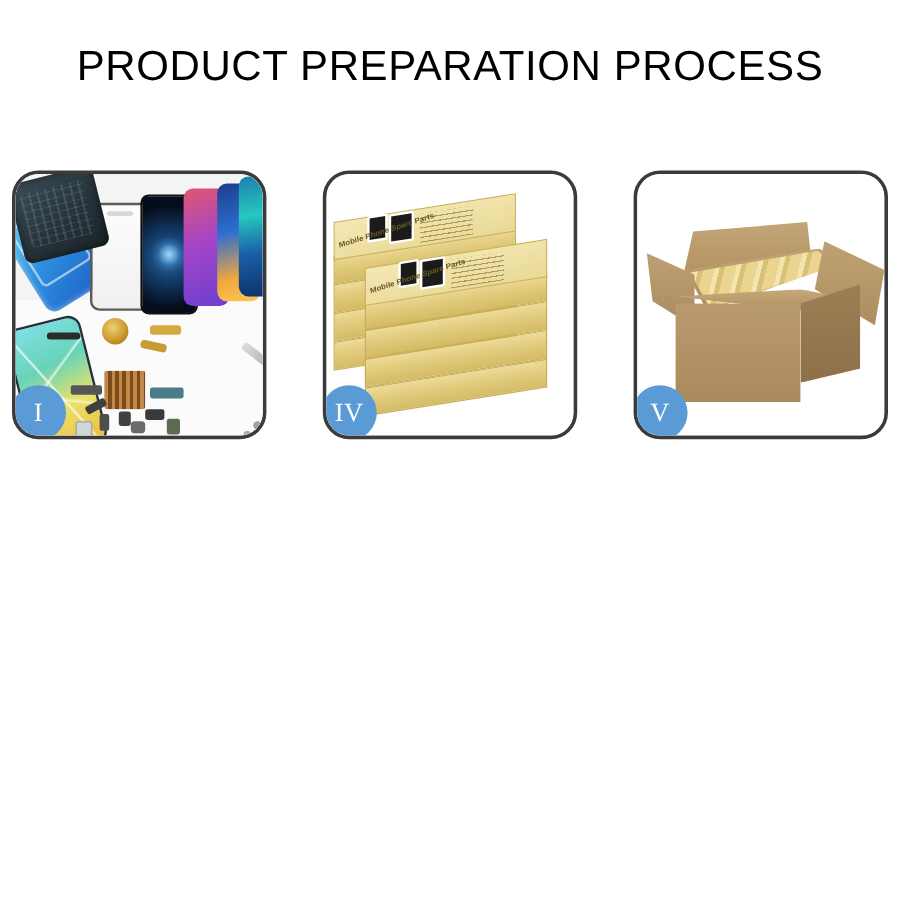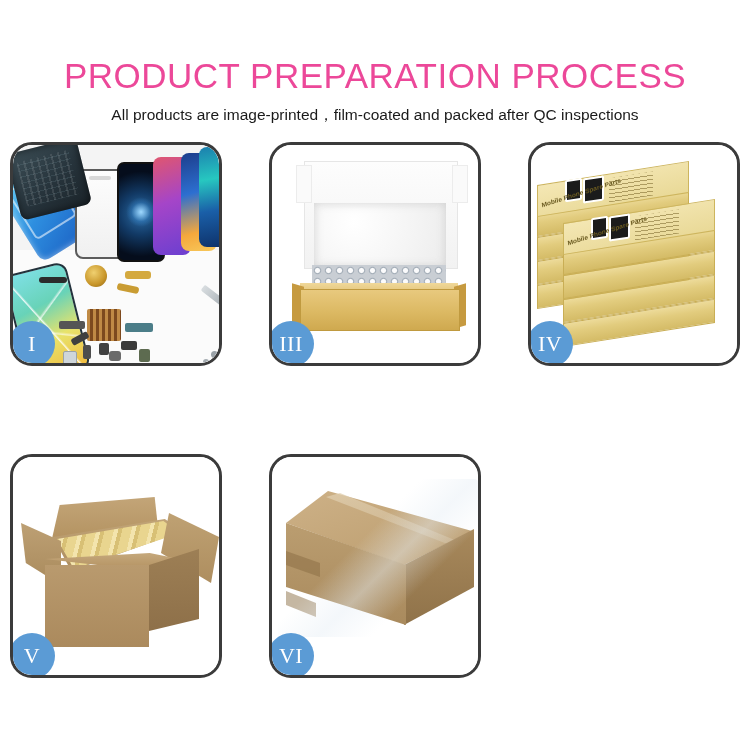--- a/index.html
+++ b/index.html
@@ -17,26 +17,26 @@
 
   
   .header {
     position: absolute;
     left: 0; top: 0;
     width: 750px;
     text-align: center;
   }
   .title {
     margin: 0;
-    padding-top: 56px;
+    padding-top: 36px;
     font-size: 35px;
     line-height: 40px;
     font-weight: 400;
     letter-spacing: 0.5px;
-    color: #ec4899;
+    color: #000000;
     font-family: "Liberation Sans", sans-serif;
     white-space: nowrap;
   }
   .subtitle {
     margin: 0;
     padding-top: 9px;
     font-size: 15.5px;
     line-height: 20px;
     font-weight: 400;
     color: #1a1a1a;
@@ -383,21 +383,20 @@
     position:absolute; left:6px; top:22px; width:200px; height:158px;
     background: linear-gradient(135deg, rgba(255,255,255,.0) 40%, rgba(230,238,245,.45) 55%, rgba(255,255,255,0) 70%);
     border-radius: 4px;
   }
 </style>
 </head>
 <body>
 
 <div class="header">
   <h1 class="title">PRODUCT PREPARATION PROCESS</h1>
-  <p class="subtitle">All products are image-printed，film-coated and packed after QC inspections</p>
 </div>
 
 <div class="grid">
 
   <div class="panel">
     <div class="panel-inner">
       <div class="p1-bg"></div>
       <div class="p1-bg2"></div>
       <div class="ph ph-flex"></div>
       <div class="ph ph-glass"></div>
@@ -423,35 +422,20 @@
       <div class="part p-sq6"></div>
       <div class="part p-tweezer"></div>
       <div class="part p-screw1"></div>
 
       <div class="part p-screw3"></div>
     </div>
     <div class="badge">I</div>
   </div>
 
 
-  <div class="panel">
-    <div class="panel-inner">
-      <div class="p3-bg"></div>
-      <div class="p3-lid"></div>
-      <div class="p3-lid-tab-l"></div>
-      <div class="p3-lid-tab-r"></div>
-      <div class="p3-foam"></div>
-      <div class="p3-bubble"></div>
-      <div class="p3-rim"></div>
-      <div class="p3-side-l"></div>
-      <div class="p3-side-r"></div>
-      <div class="p3-front"></div>
-    </div>
-    <div class="badge">III</div>
-  </div>
 
   <div class="panel">
     <div class="panel-inner">
       <div class="p4-bg"></div>
       <div class="stack">
 
         <div class="sbox" style="left:0px; top:28px;"></div>
         <div class="sbox" style="left:0px; top:52px;"></div>
         <div class="sbox" style="left:0px; top:76px;"></div>
         <div class="sbox" style="left:0px; top:100px;"></div>
@@ -483,27 +467,14 @@
       <div class="c5-gold"></div>
       <div class="c5-flap-left"></div>
       <div class="c5-flap-right"></div>
       <div class="c5-rim"></div>
       <div class="c5-right"></div>
       <div class="c5-front"></div>
     </div>
     <div class="badge">V</div>
   </div>
 
-  <div class="panel">
-    <div class="panel-inner">
-      <div class="p6-bg"></div>
-      <div class="c6-top"></div>
-      <div class="c6-tape"></div>
-      <div class="c6-right"></div>
-      <div class="c6-front"></div>
-      <div class="c6-seam1"></div>
-      <div class="c6-seam2"></div>
-      <div class="c6-wrap"></div>
-    </div>
-    <div class="badge">VI</div>
-  </div>
 
 </div>
 
 </body></html>

